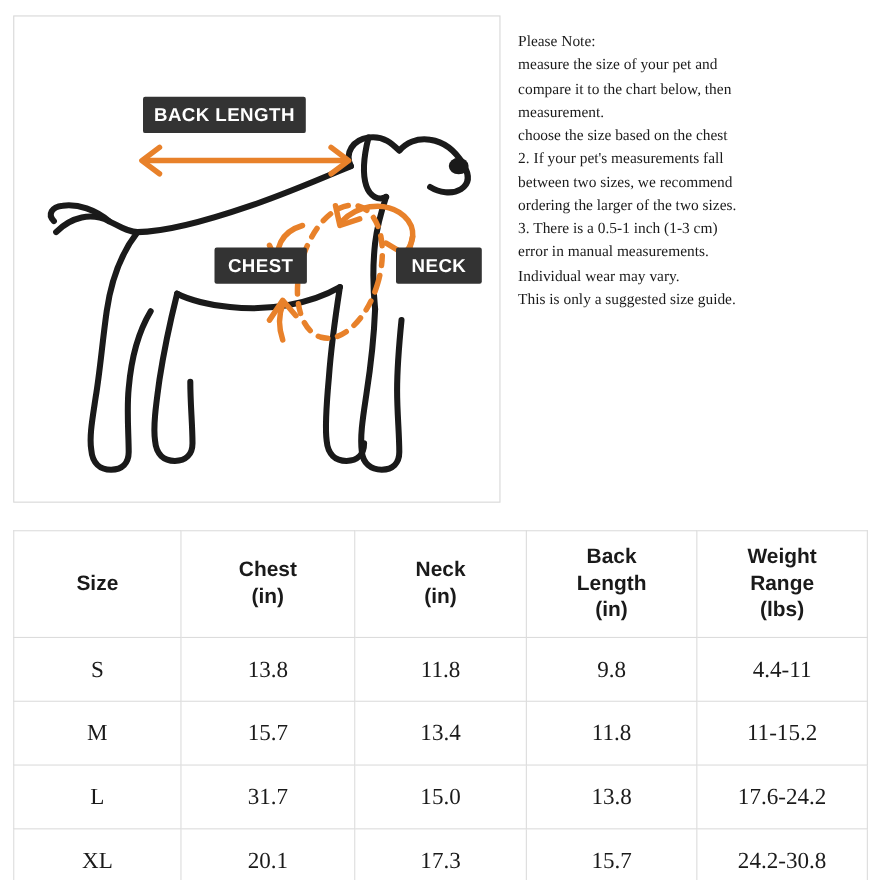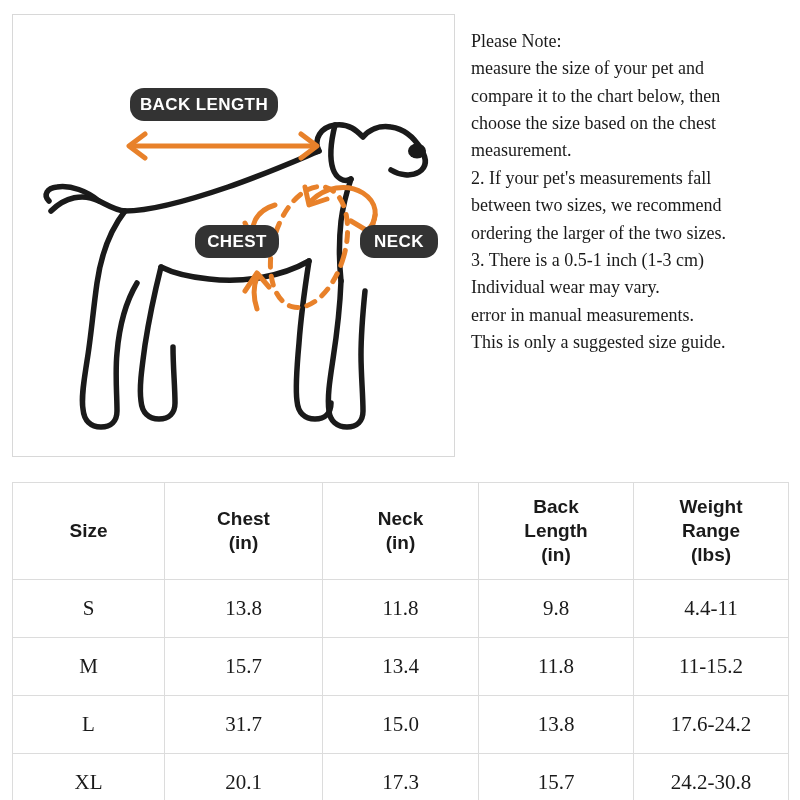--- a/index.html
+++ b/index.html
@@ -37,37 +37,37 @@
     box-sizing: border-box;
     position: relative;
     background: #fff;
     flex: 0 0 auto;
   }
 
   .notes {
     flex: 1 1 auto;
     padding-left: 16px;
     padding-top: 14px;
-    font-size: 18px;
+    font-size: 14px;
     line-height: 1.52;
     color: #1a1a1a;
   }
   .notes p {
     margin: 0;
   }
 
   
   .tag {
     position: absolute;
     background: #333333;
     color: #ffffff;
     font-family: "Liberation Sans", sans-serif;
     font-weight: bold;
     letter-spacing: 0.4px;
-    border-radius: 14px;
+    border-radius: 2px;
     text-align: center;
     display: flex;
     align-items: center;
     justify-content: center;
   }
   .tag-back {
     left: 117px;
     top: 73px;
     width: 148px;
     height: 33px;
@@ -232,28 +232,28 @@
 
       <div class="tag tag-back">BACK LENGTH</div>
       <div class="tag tag-chest">CHEST</div>
       <div class="tag tag-neck">NECK</div>
     </div>
 
     <div class="notes">
       <p>Please Note:</p>
       <p>measure the size of your pet and</p>
       <p>compare it to the chart below, then</p>
+      <p>measurement.</p>
       <p>choose the size based on the chest</p>
-      <p>measurement.</p>
       <p>2. If your pet's measurements fall</p>
       <p>between two sizes, we recommend</p>
       <p>ordering the larger of the two sizes.</p>
       <p>3. There is a 0.5-1 inch (1-3 cm)</p>
+      <p>error in manual measurements.</p>
       <p>Individual wear may vary.</p>
-      <p>error in manual measurements.</p>
       <p>This is only a suggested size guide.</p>
     </div>
   </div>
 
   <div class="table-wrap">
     <table class="size-table">
       <colgroup>
         <col class="c0">
           <col class="c1">
           <col class="c2">

